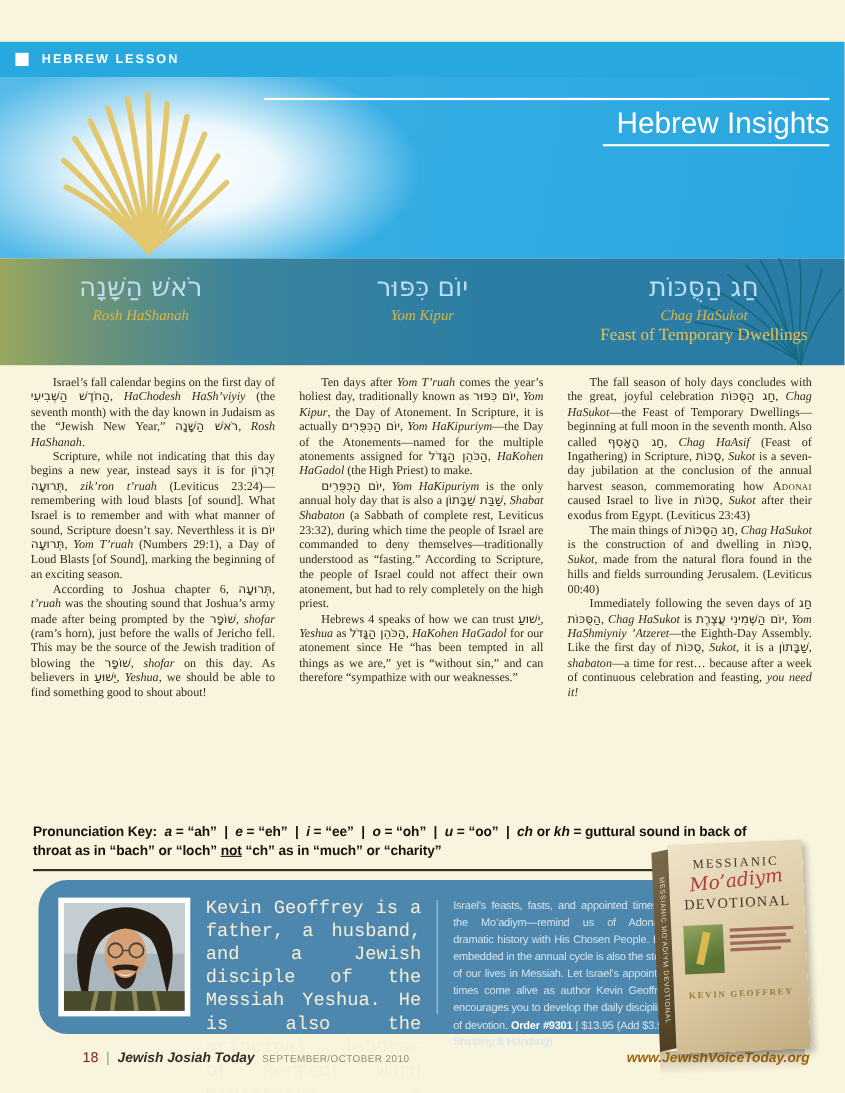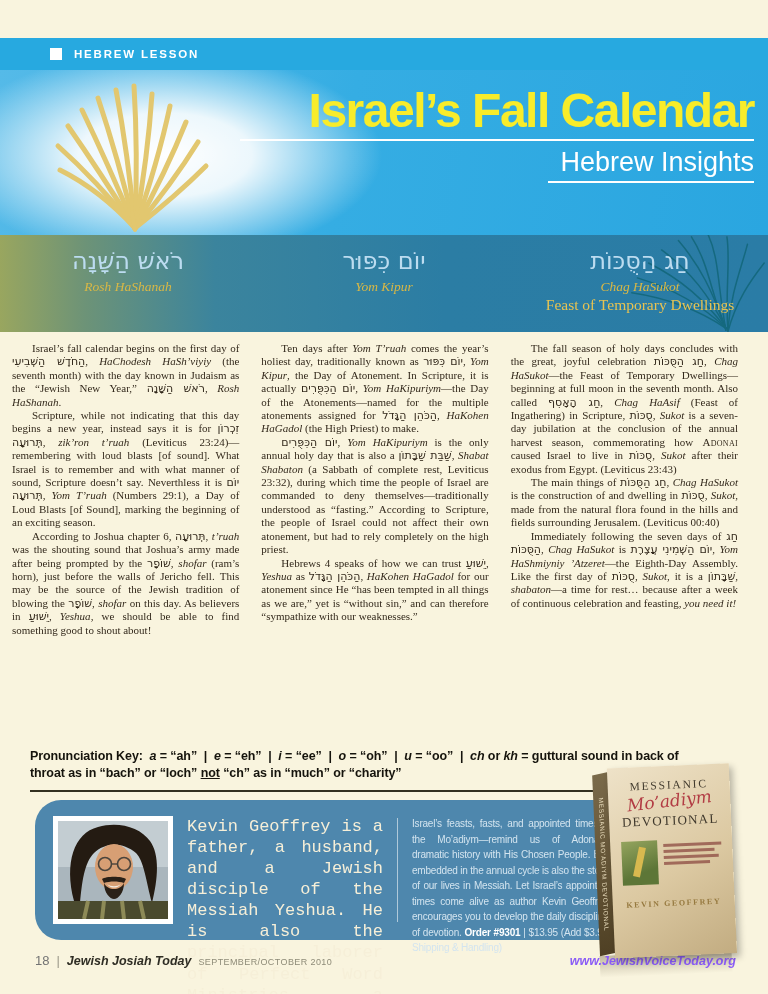--- a/index.html
+++ b/index.html
@@ -2,21 +2,21 @@
 <html><head>
 <meta charset="utf-8">
 <style>
   * { margin:0; padding:0; box-sizing:border-box; }
   html,body { background:#f9f4de; }
   .page { position:relative; width:768px; height:994px; background:#f9f4de;
           font-family:"Liberation Serif", serif; overflow:hidden; }
 
   
   .kicker-bar { position:absolute; top:38px; left:0; right:0; height:32px;
-                background:#27a9e0; display:flex; align-items:center; padding-left:50px; }
+                background:#27a9e0; display:flex; align-items:center; padding-left:14px; }
   .kicker-square { width:12px; height:12px; background:#ffffff; margin-right:12px; }
   .kicker-label { font-family:"Liberation Sans", sans-serif; font-weight:bold;
                   font-size:11.5px; letter-spacing:1.8px; color:#ffffff; }
 
   
   .header { position:absolute; top:70px; left:0; right:0; height:165px;
             background:
               radial-gradient(ellipse 310px 150px at 165px 85px, #ffffff 0%, rgba(255,255,255,.9) 28%, rgba(255,255,255,0) 70%),
               linear-gradient(100deg,#55bae8 0%, #35ade3 45%, #2aa6e0 100%); }
   .header-palm { position:absolute; left:30px; top:8px; }
@@ -31,21 +31,21 @@
   .terms-band { position:absolute; top:235px; left:0; right:0; height:97px;
                 background:linear-gradient(90deg,#99a65f 0%, #6d9377 11%, #3b849d 28%, #2b7da4 58%, #2a7ca6 100%);
                 display:flex; }
   .term { flex:1; text-align:center; padding-top:11px; position:relative; z-index:2; }
   .term-hebrew { font-family:"DejaVu Sans", sans-serif; font-size:24px; line-height:1.3; color:#bcdcf0; }
   .term-translit { font-style:italic; font-size:13.5px; color:#d9b845; margin-top:2px; }
   .term-english { font-size:15.5px; color:#e7c352; margin-top:1px; }
   .band-palm { position:absolute; right:-6px; top:0; z-index:1; }
 
   
-  .main { position:absolute; top:342px; left:12px; right:30px; display:flex; gap:22px; }
+  .main { position:absolute; top:342px; left:28px; right:30px; display:flex; gap:22px; }
   .col { flex:1; font-size:11px; line-height:1.22; text-align:justify; color:#33291c; }
   .col .para { text-indent:20px; margin:0; }
   .s-h { font-family:"DejaVu Sans", sans-serif; line-height:1; }
   .s-i { font-style:italic; }
   .s-sc { font-variant:small-caps; letter-spacing:.3px; }
   .s-u { text-decoration:underline; }
   .s-b { font-weight:bold; }
   .s-bi { font-weight:bold; font-style:italic; }
   .s-bu { font-weight:bold; text-decoration:underline; }
 
@@ -91,25 +91,25 @@
   .cover-author { margin-top:15px; font-size:8px; font-weight:bold; letter-spacing:1.6px; color:#96793f; }
   .book-reflection { position:absolute; left:600px; top:953px; width:132px; height:22px;
                      transform:rotate(-2.5deg); z-index:1;
                      background:linear-gradient(rgba(90,75,50,.35), rgba(90,75,50,0)); }
 
   
   .page-footer { position:absolute; top:953px; left:35px; right:32px; display:flex;
                  justify-content:space-between; align-items:baseline;
                  font-family:"Liberation Sans", sans-serif; z-index:3; }
   .footer-left { display:flex; align-items:baseline; }
-  .pg-num { font-size:13px; color:#737373; }
+  .pg-num { font-size:13px; color:#7f1d1d;margin-left:40px; }
   .footer-sep { color:#9b988a; margin:0 7px; font-weight:300; font-size:13px; }
   .mag-name { font-weight:bold; font-style:italic; font-size:12.5px; color:#2f2d24; }
   .issue-date { font-size:9px; color:#8e8b78; margin-left:7px; letter-spacing:.4px; }
-  .site-url { font-weight:bold; font-style:italic; font-size:12.5px; color:#8b5cf6; }
+  .site-url { font-weight:bold; font-style:italic; font-size:12.5px; color:#a16207; }
 </style>
 </head>
 <body>
 
 <div class="page">
 
   <div class="kicker-bar">
     <span class="kicker-square"></span>
     <span class="kicker-label">HEBREW LESSON</span>
   </div>
@@ -124,21 +124,20 @@
       <path d="M105,150 Q98,76 86,12"></path>
       <path d="M105,150 Q108,74 104,8"></path>
       <path d="M105,150 Q118,78 122,16"></path>
       <path d="M105,150 Q128,84 140,28"></path>
       <path d="M105,150 Q136,94 156,44"></path>
       <path d="M105,150 Q142,106 168,64"></path>
       <path d="M105,150 Q146,118 176,88"></path>
       <path d="M105,152 L102,134" stroke-width="4"></path>
     </svg>
     <div class="header-text">
-      <div class="page-title">Israel’s Fall Calendar</div>
       <div class="title-rule"></div>
       <div class="page-subtitle">Hebrew Insights</div>
       <div class="subtitle-rule"></div>
     </div>
   </div>
 
   <div class="terms-band">
     <div class="term">
       <div class="term-hebrew">רֹאשׁ הַשָּׁנָה</div>
       <div class="term-translit">Rosh HaShanah</div>

